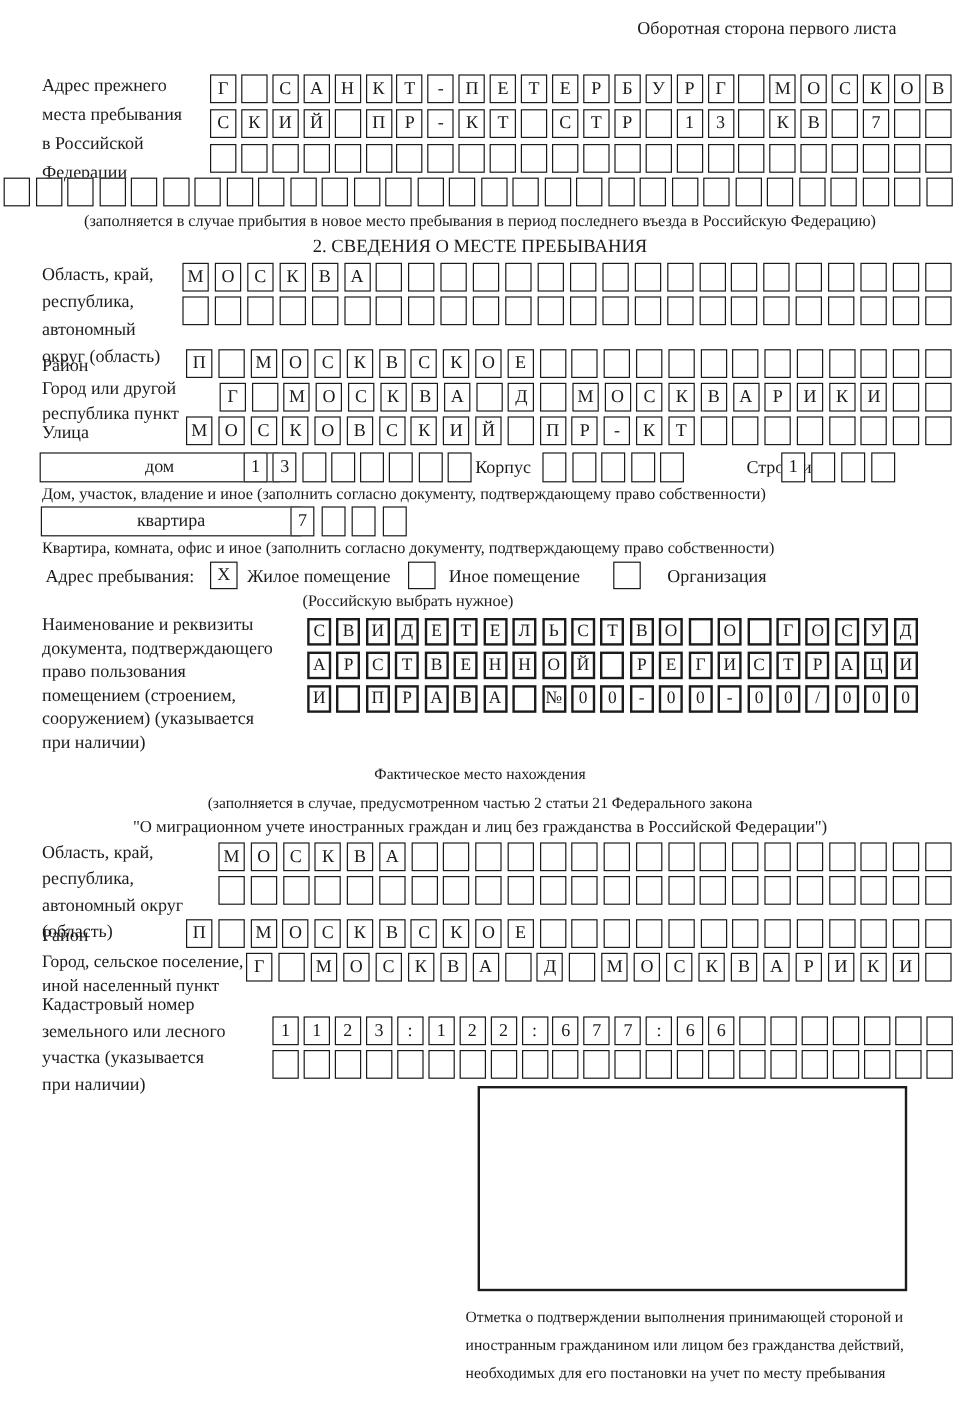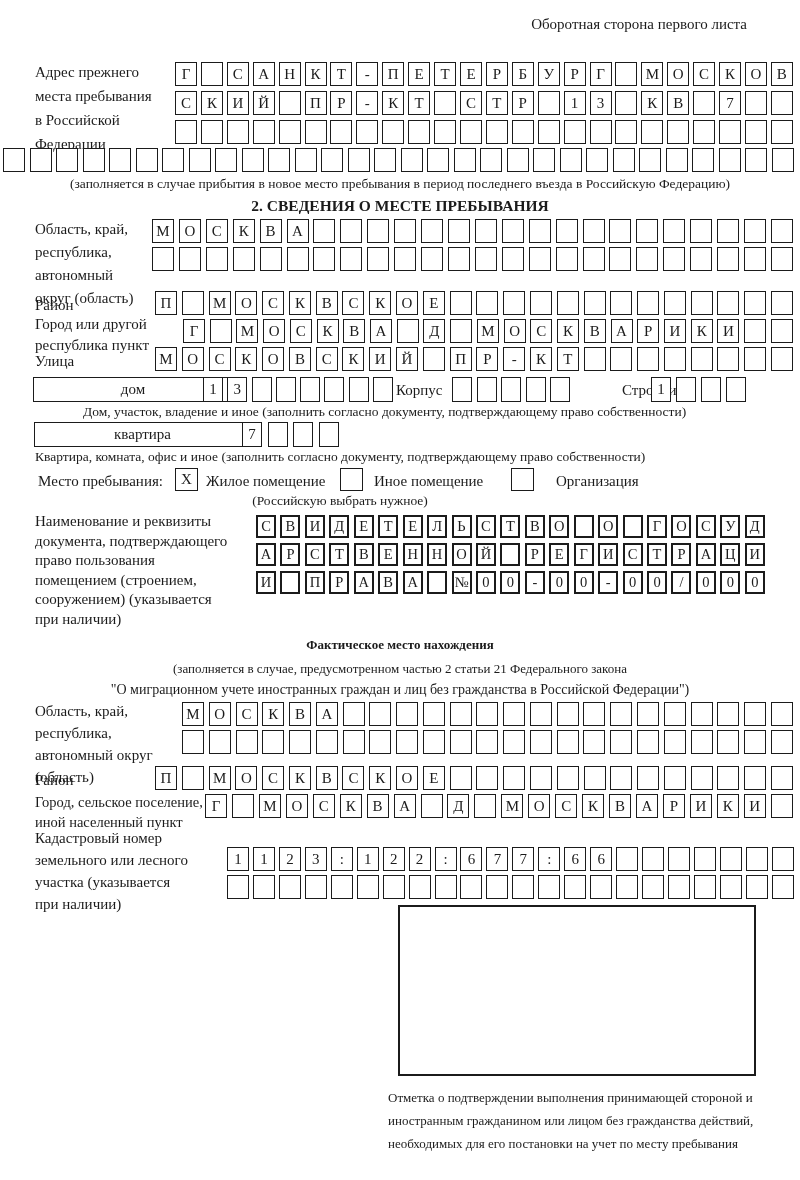--- a/index.html
+++ b/index.html
@@ -7,21 +7,21 @@
   .page {
     position:relative; width:800px; height:1180px; margin:0 auto;
     background:var(--paper); color:var(--ink);
     font-family:"Liberation Serif", serif; overflow:hidden;
   }
   .abs { position:absolute; }
   .hdr { font-size:15px; }
   .label { font-size:15px; line-height:23px; }
   .caption { font-size:13.5px; }
   .center { left:0; width:100%; text-align:center; }
-  .title { font-weight:bold; font-size:15.5px; }
+  .title { font-weight:normal; font-size:15.5px; }
   .cellrow { display:flex; justify-content:space-between; }
   .cell {
     flex:0 0 auto; width:22px; height:24px; box-sizing:border-box;
     border:1.6px solid var(--ink); background:var(--paper);
     display:flex; align-items:center; justify-content:center;
     font-size:15px; line-height:1;
   }
   .narrow .cell { width:20px; height:25px; }
   .doc .cell { width:20px; height:23px; border-width:2.2px; font-size:14.5px; }
   .bigbox {
@@ -326,32 +326,32 @@
       <span class="cell"></span>
       <span class="cell"></span>
     </div>
   <div class="abs label" style="left:578px; top:379px;margin-left:44px;">Строение</div>
   <div class="abs cellrow narrow" style="left:651px; top:377px; width:95px;">
       <span class="cell">1</span>
       <span class="cell"></span>
       <span class="cell"></span>
       <span class="cell"></span>
     </div>
-  <div class="abs caption" style="left:35px; top:404px;margin-left:48px;">Дом, участок, владение и иное (заполнить согласно документу, подтверждающему право собственности)</div>
+  <div class="abs caption" style="left:35px; top:404px;">Дом, участок, владение и иное (заполнить согласно документу, подтверждающему право собственности)</div>
 
   <div class="abs bigbox" style="left:34px; top:422px; width:217px; height:25px;">квартира</div>
   <div class="abs cellrow narrow" style="left:242px; top:422px; width:97px;">
       <span class="cell">7</span>
       <span class="cell"></span>
       <span class="cell"></span>
       <span class="cell"></span>
     </div>
   <div class="abs caption" style="left:35px; top:449px;">Квартира, комната, офис и иное (заполнить согласно документу, подтверждающему право собственности)</div>
 
-  <div class="abs label" style="left:38px; top:470px;">Место пребывания:</div>
+  <div class="abs label" style="left:38px; top:470px;">Адрес пребывания:</div>
   <div class="abs checkbox" style="left:175px; top:468px;">X</div>
   <div class="abs label" style="left:206px; top:470px;">Жилое помещение</div>
   <div class="abs checkbox" style="left:340px; top:468px;"></div>
   <div class="abs label" style="left:374px; top:470px;">Иное помещение</div>
   <div class="abs checkbox" style="left:511px; top:468px;"></div>
   <div class="abs label" style="left:556px; top:470px;">Организация</div>
   <div class="abs caption" style="left:170px; top:493px; width:340px; text-align:center;">(Российскую выбрать нужное)</div>
 
   <div class="abs label" style="left:35px; top:512px; width:220px; line-height:19.5px;">
       <div>Наименование и реквизиты</div>

